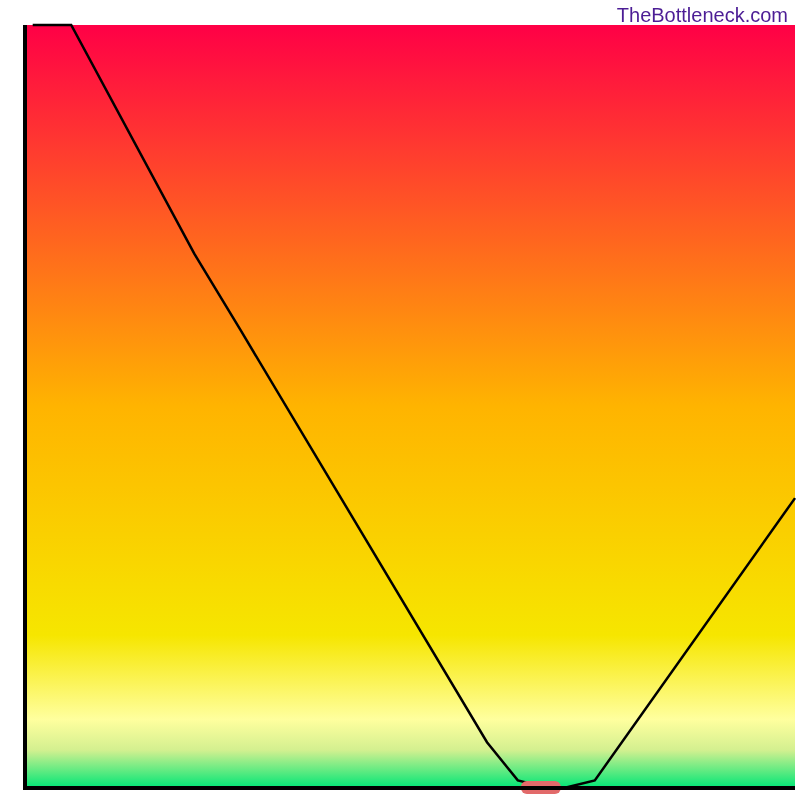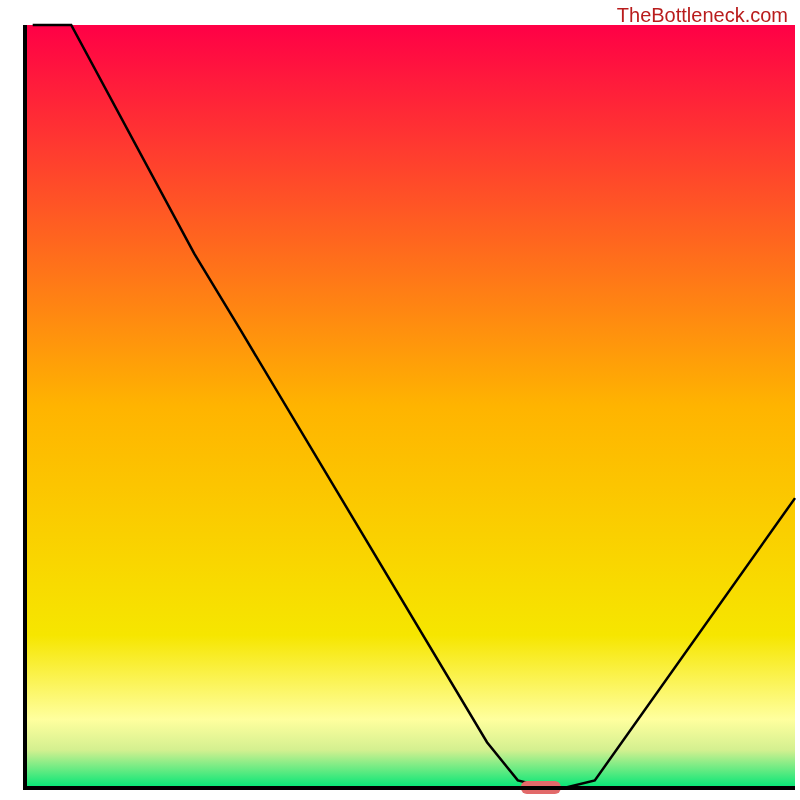--- a/index.html
+++ b/index.html
@@ -10,21 +10,21 @@
   }
   .chart-container {
     width: 800px;
     height: 800px;
     position: relative;
   }
   .watermark {
     position: absolute;
     top: 4px;
     right: 12px;
-    color: #b91c1c;
+    color: #4c1d95;
     font-size: 20px;
     font-weight: normal;
     z-index: 10;
   }
   svg {
     display: block;
   }
 </style>
 </head>
 <body>

